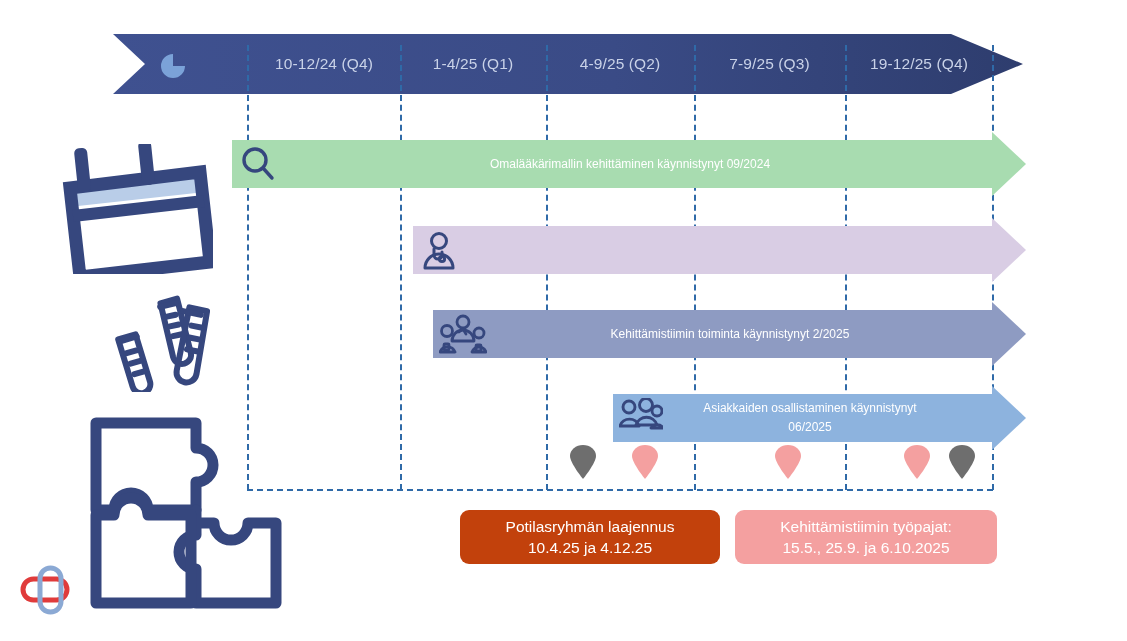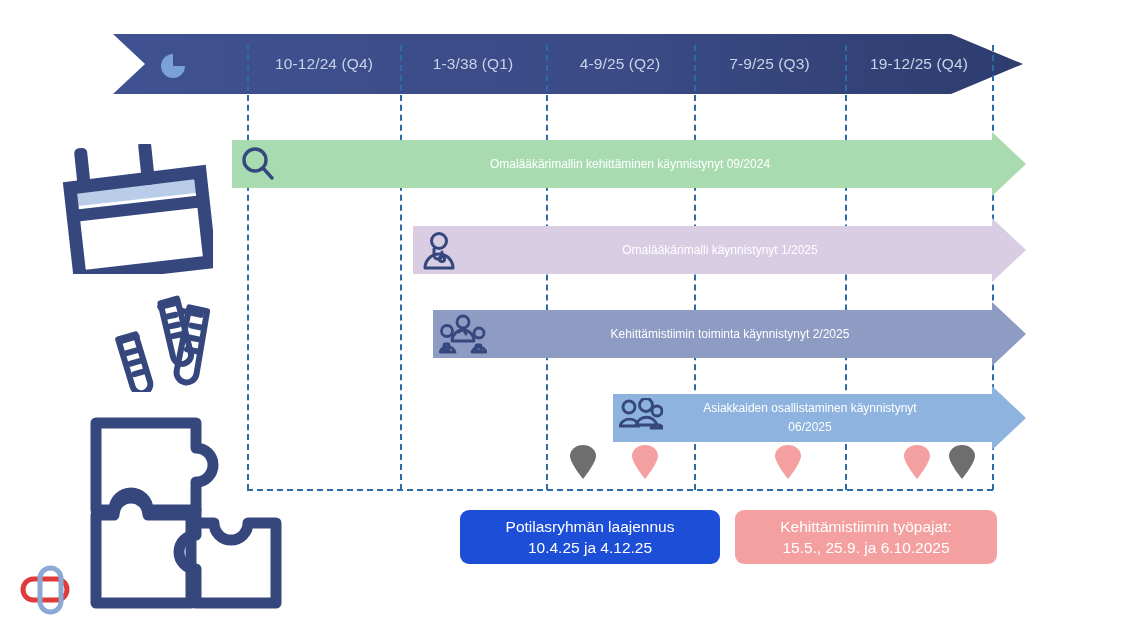--- a/index.html
+++ b/index.html
@@ -199,21 +199,21 @@
   </div>
 
   <div class="pie-icon">
     <svg viewBox="0 0 26 26" width="26" height="26">
       <path d="M13,1 A12,12 0 1 0 25,13 L13,13 Z" fill="#7ba2d8"></path>
     </svg>
   </div>
 
   <div id="q-labels">
       <div class="q-label" style="left: 248px; width: 152px;">10-12/24 (Q4)</div>
-      <div class="q-label" style="left: 400px; width: 146px;">1-3/38 (Q1)</div>
+      <div class="q-label" style="left: 400px; width: 146px;">1-4/25 (Q1)</div>
       <div class="q-label" style="left: 546px; width: 148px;">4-9/25 (Q2)</div>
       <div class="q-label" style="left: 694px; width: 151px; text-align: center;">7-9/25 (Q3)</div>
       <div class="q-label" style="left: 845px; width: 148px;">19-12/25 (Q4)</div>
     </div>
 
   <div id="vgrid-container">
       <div class="vgrid" style="left: 247px; border-left-color: rgb(47, 106, 168);"></div>
       <div class="vgrid" style="left: 400px; border-left-color: rgb(47, 106, 168);"></div>
       <div class="vgrid" style="left: 546px; border-left-color: rgb(47, 106, 168);"></div>
       <div class="vgrid" style="left: 694px; border-left-color: rgb(47, 106, 168);"></div>
@@ -290,24 +290,23 @@
         </svg></div>
       <div class="pin" style="left: 904px; top: 445px;"><svg viewBox="0 0 26 34" width="26" height="34">
           <path d="M13,34 C13,34 0,18 0,11 A13,11 0 1 1 26,11 C26,18 13,34 13,34 Z" fill="#f4a0a0"></path>
         </svg></div>
       <div class="pin" style="left: 949px; top: 445px;"><svg viewBox="0 0 26 34" width="26" height="34">
           <path d="M13,34 C13,34 0,18 0,11 A13,11 0 1 1 26,11 C26,18 13,34 13,34 Z" fill="#6e6e6e"></path>
         </svg></div>
     </div>
 
   <div id="legend-container">
-      <div class="legend-chip" style="left: 460px; top: 510px; width: 260px; height: 54px; background: #1d4ed8;">Potilasryhmän laajennus
+      <div class="legend-chip" style="left: 460px; top: 510px; width: 260px; height: 54px; background: #c2410c;">Potilasryhmän laajennus
 10.4.25 ja 4.12.25</div>
       <div class="legend-chip" style="left: 735px; top: 510px; width: 262px; height: 54px; background: rgb(244, 160, 160);">Kehittämistiimin työpajat:
 15.5., 25.9. ja 6.10.2025</div>
     </div>
 
 <div class="bar-label" style="left: 280px; top: 140px; width: 700px;">Omalääkärimallin kehittäminen käynnistynyt 09/2024</div>
-    <div class="bar-label" style="left: 460px; top: 226px; width: 520px;">Omalääkärimalli käynnistynyt 1/2025</div>
     <div class="bar-label" style="left: 480px; top: 310px; width: 500px;">Kehittämistiimin toiminta käynnistynyt 2/2025</div>
     <div class="bar-label" style="left: 640px; top: 394px; width: 340px;">Asiakkaiden osallistaminen käynnistynyt
 06/2025</div>
   </div>
 
 </body></html>

